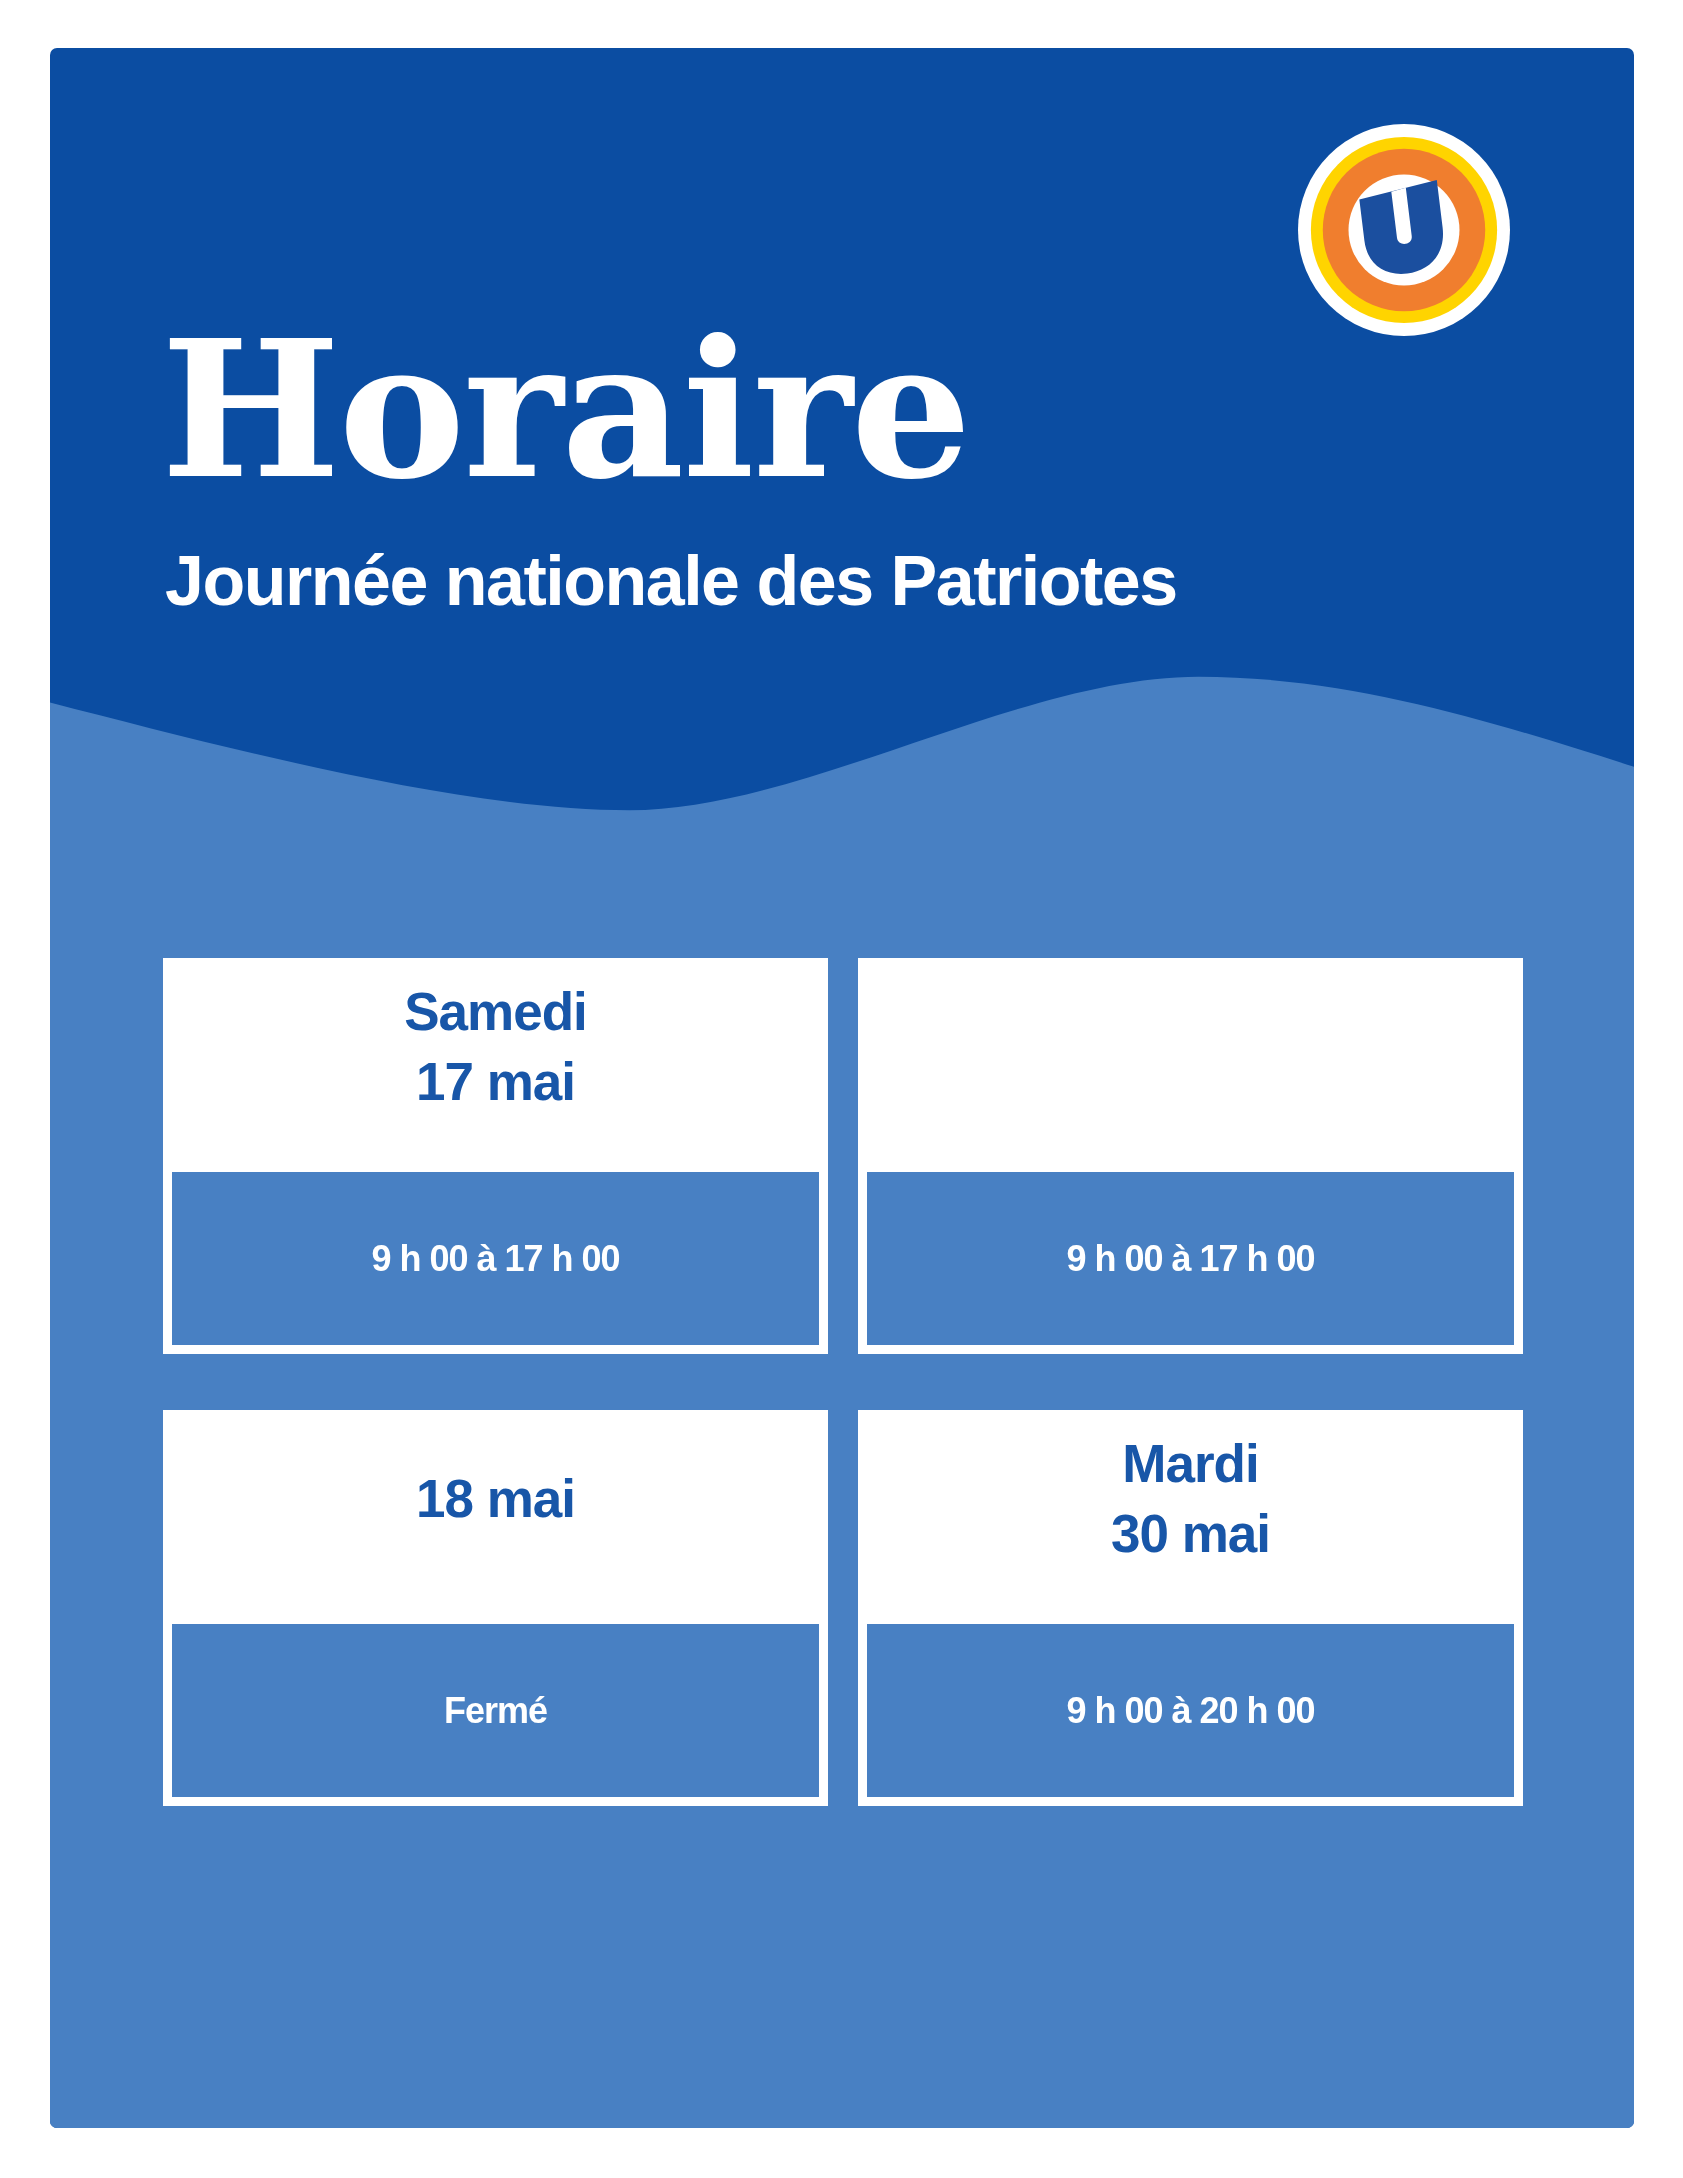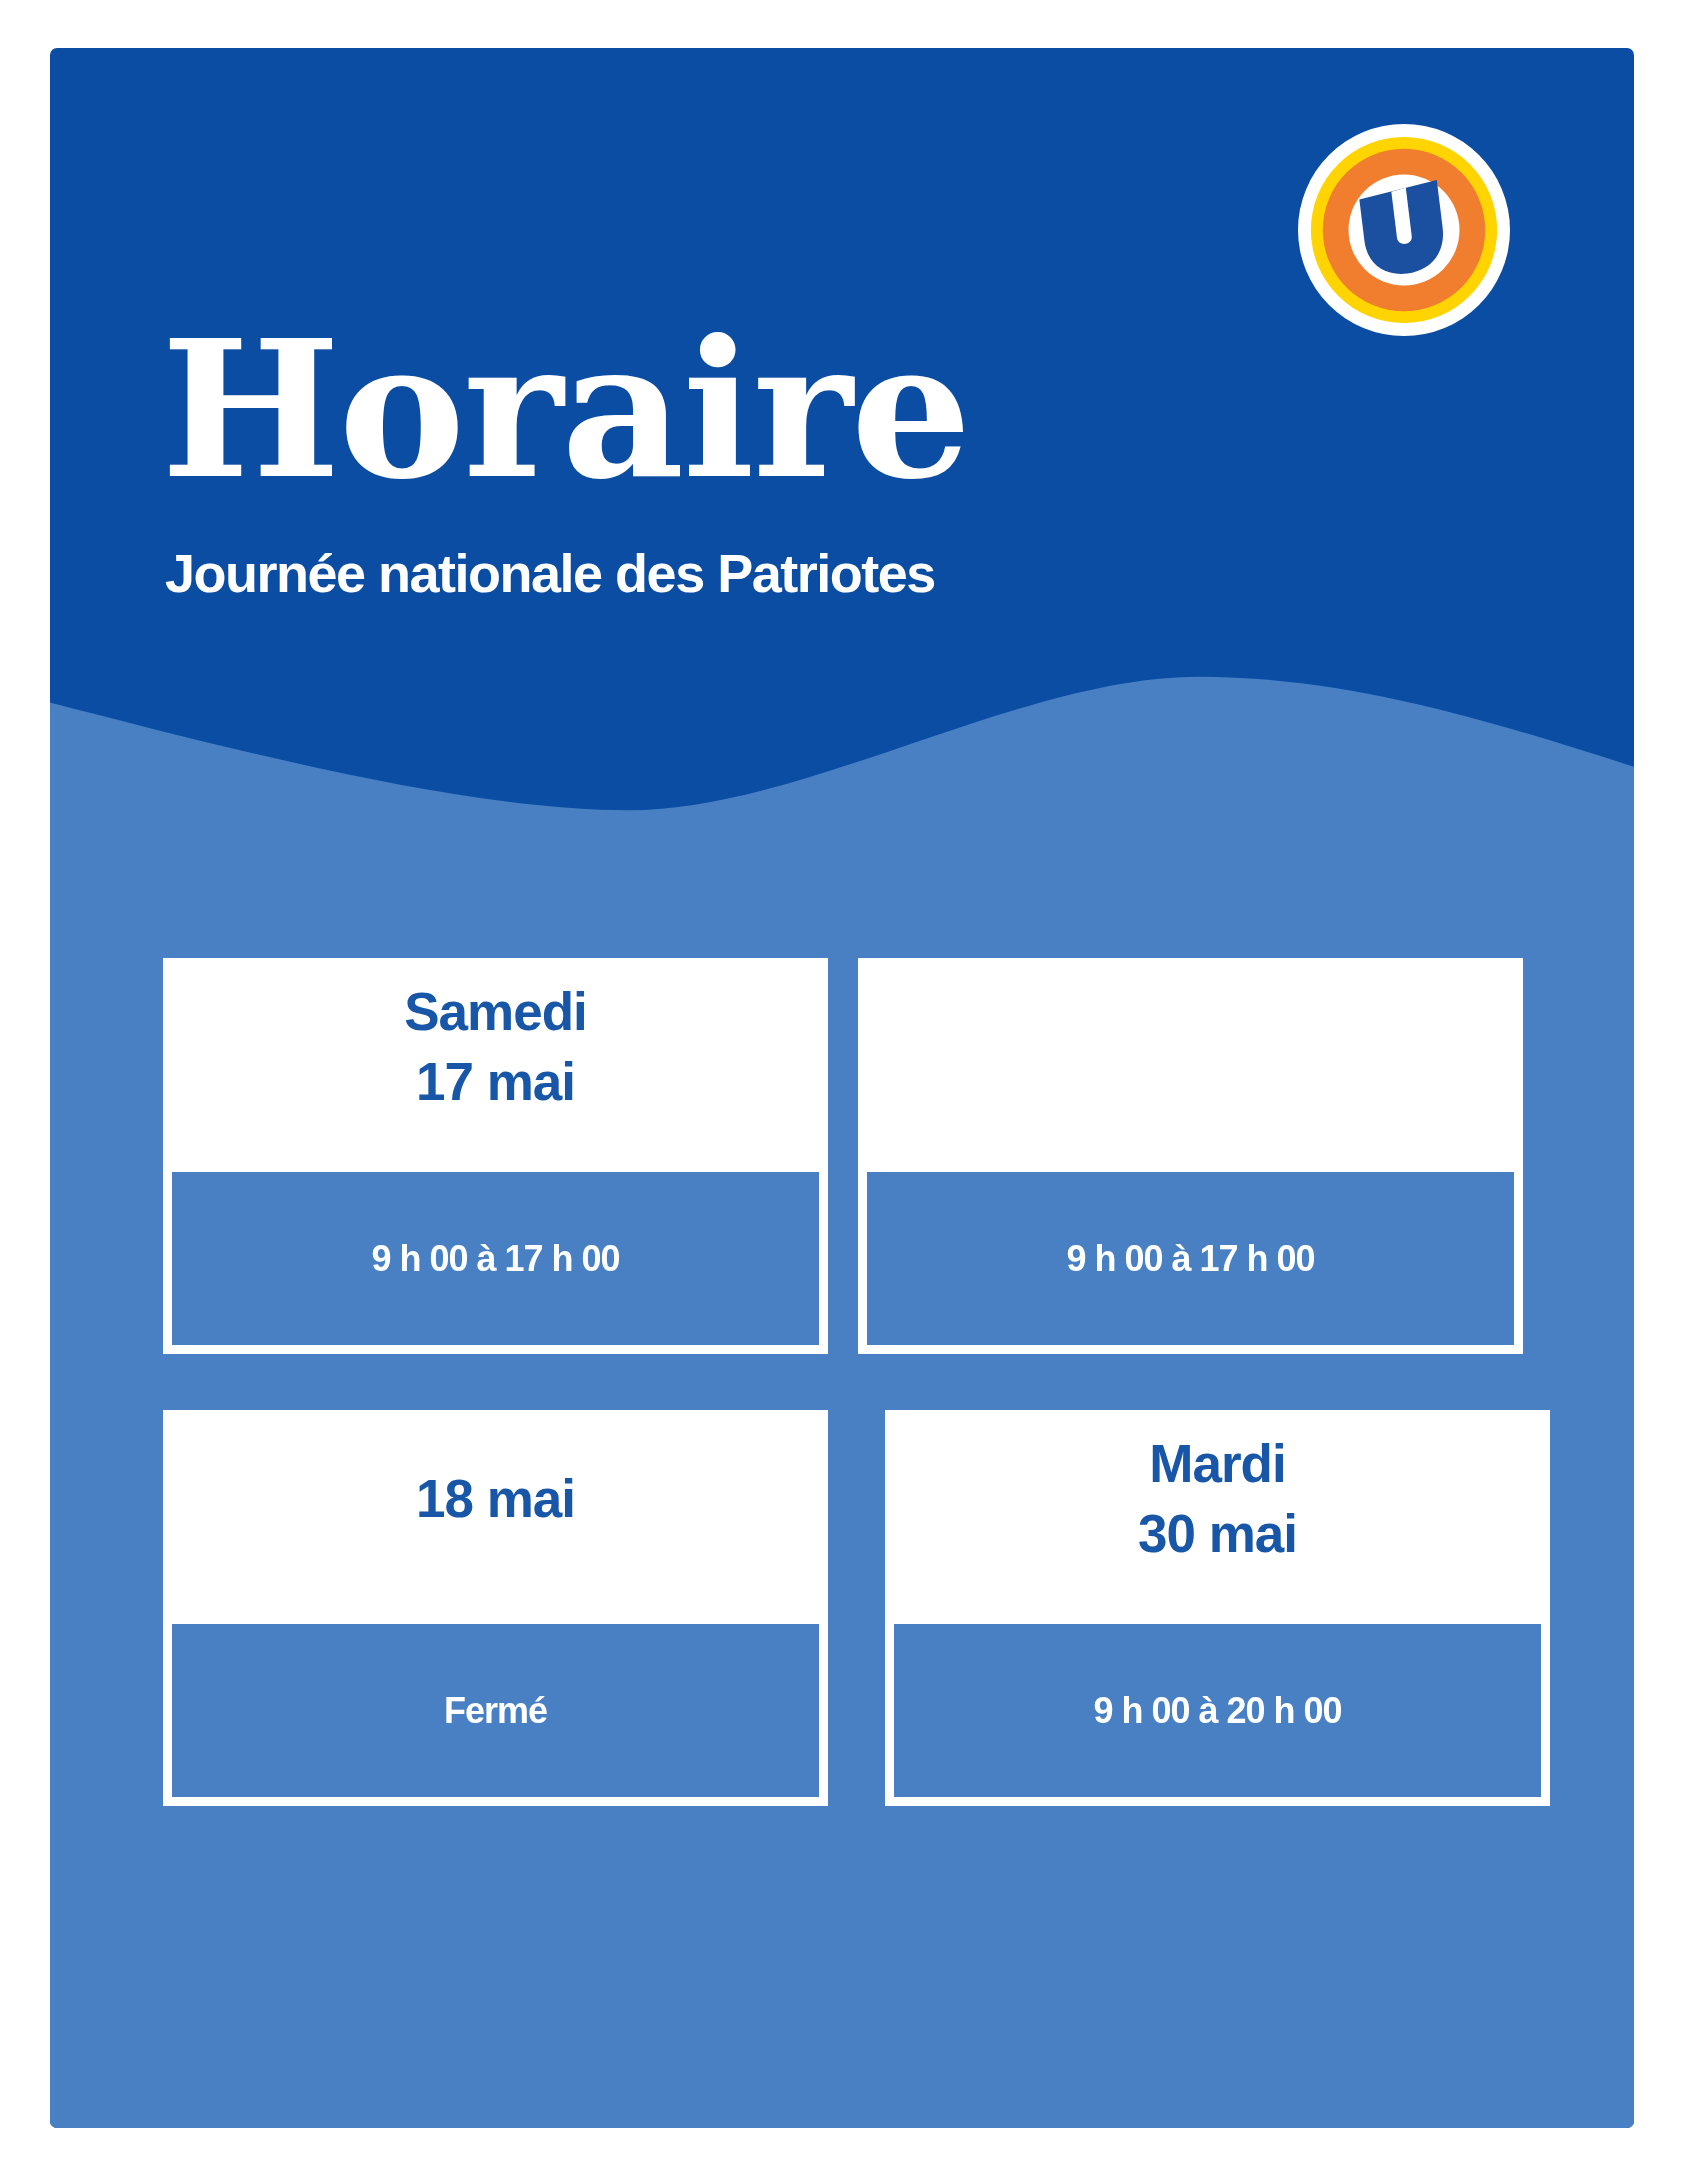--- a/index.html
+++ b/index.html
@@ -41,21 +41,21 @@
     letter-spacing: -2px;
     white-space: nowrap;
   }
   .subtitle {
     position: absolute;
     left: 115px;
     top: 498px;
     margin: 0;
     color: #ffffff;
     font-weight: 700;
-    font-size: 54px;
+    font-size: 70px;
     line-height: 1;
     letter-spacing: -1.5px;
     white-space: nowrap;
   }
   .logo {
     position: absolute;
     left: 1248px;
     top: 76px;
     width: 212px;
     height: 212px;
@@ -80,21 +80,21 @@
   
   .card {
     position: absolute;
     width: 665px;
     height: 396px;
     background: #ffffff;
   }
   .card.c0 { left: 113px;  top: 910px;  }
   .card.c1 { left: 808px;  top: 910px;  }
   .card.c2 { left: 113px;  top: 1362px; }
-  .card.c3 { left: 808px;  top: 1362px; margin-left: 27px; }
+  .card.c3 { left: 808px;  top: 1362px; }
   .day-block {
     position: absolute;
     left: 0; right: 0; top: 0;
     height: 151px;
     display: flex;
     flex-direction: column;
     align-items: center;
     justify-content: center;
     padding-top: 26px;
     box-sizing: border-box;

